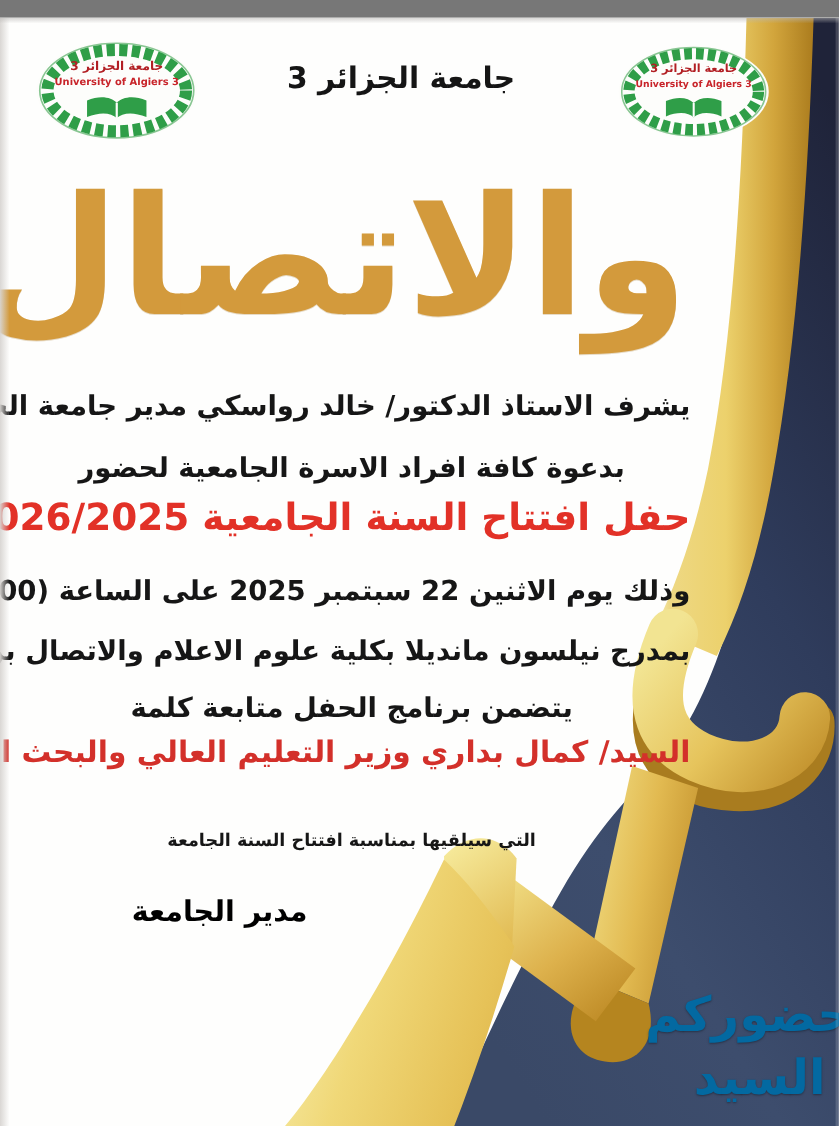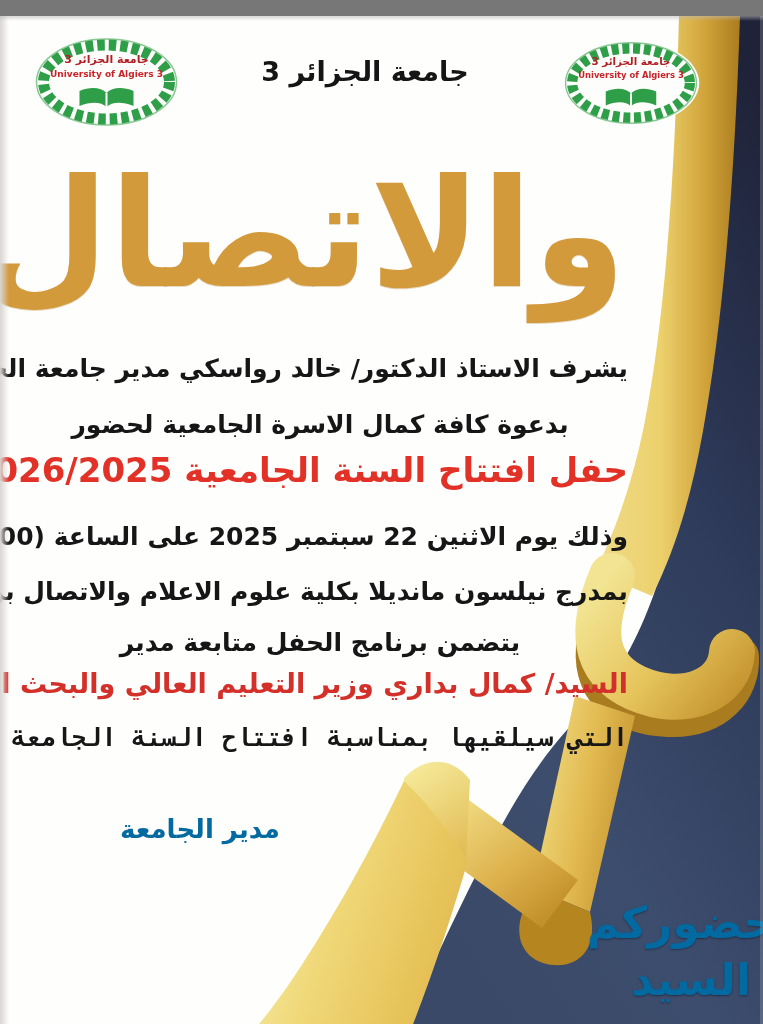--- a/index.html
+++ b/index.html
@@ -40,25 +40,25 @@
     text-align:center;font-weight:bold;color:#161616;
     font-size:25px;white-space:nowrap;
   }
   .l1{top:338px;}
   .l2{top:394px;}
   .l3{top:434px;font-size:34px;color:#e23127;}
   .l4{top:506px;}
   .l5{top:561px;}
   .l6{top:612px;}
   .l7{top:652px;font-size:27px;color:#d3302a;}
-  .l8{top:707px;font-size:25px;font-family:Liberation Mono, monospace;}
+  .l8{top:738px;font-size:16px;}
 
   .signature{
     position:absolute;left:52px;top:798px;width:296px;
-    text-align:center;color:#0369a1;font-weight:bold;
+    text-align:center;color:#000000;font-weight:bold;
   }
   .signature .sig-title{font-size:26px;margin-bottom:16px;}
   .signature .sig-name{font-size:28px;}
 
   .closing{
     position:absolute;left:607px;top:878px;width:168px;
     text-align:center;color:#0369a1;font-weight:bold;
     font-size:44px;line-height:57px;
     text-shadow:0 1px 2px rgba(0,0,0,.35);
   }
@@ -174,25 +174,25 @@
     </svg>
 
     <div class="header-text">
       <div class="university">جامعة الجزائر 3</div>
     </div>
 
     <div class="invitation-word">والاتصال</div>
 
     <div class="body-lines">
       <div class="line l1">يشرف الاستاذ الدكتور/ خالد رواسكي مدير جامعة الجزائر 3</div>
-      <div class="line l2">بدعوة كافة كمال الاسرة الجامعية لحضور</div>
+      <div class="line l2">بدعوة كافة افراد الاسرة الجامعية لحضور</div>
       <div class="line l3">حفل افتتاح السنة الجامعية 2026/2025</div>
       <div class="line l4">وذلك يوم الاثنين 22 سبتمبر 2025 على الساعة (09.00) صباحا</div>
       <div class="line l5">بمدرج نيلسون مانديلا بكلية علوم الاعلام والاتصال بن عكنون</div>
-      <div class="line l6">يتضمن برنامج الحفل متابعة مدير</div>
+      <div class="line l6">يتضمن برنامج الحفل متابعة كلمة</div>
       <div class="line l7">السيد/ كمال بداري وزير التعليم العالي والبحث العلمي</div>
       <div class="line l8">التي سيلقيها بمناسبة افتتاح السنة الجامعة</div>
     </div>
 
     <div class="signature">
       <div class="sig-title">مدير الجامعة</div>
     </div>
 
     <div class="closing">
       <div>حضوركم</div>

